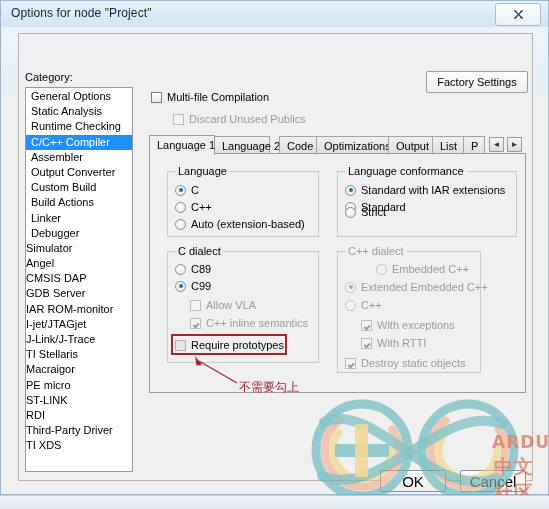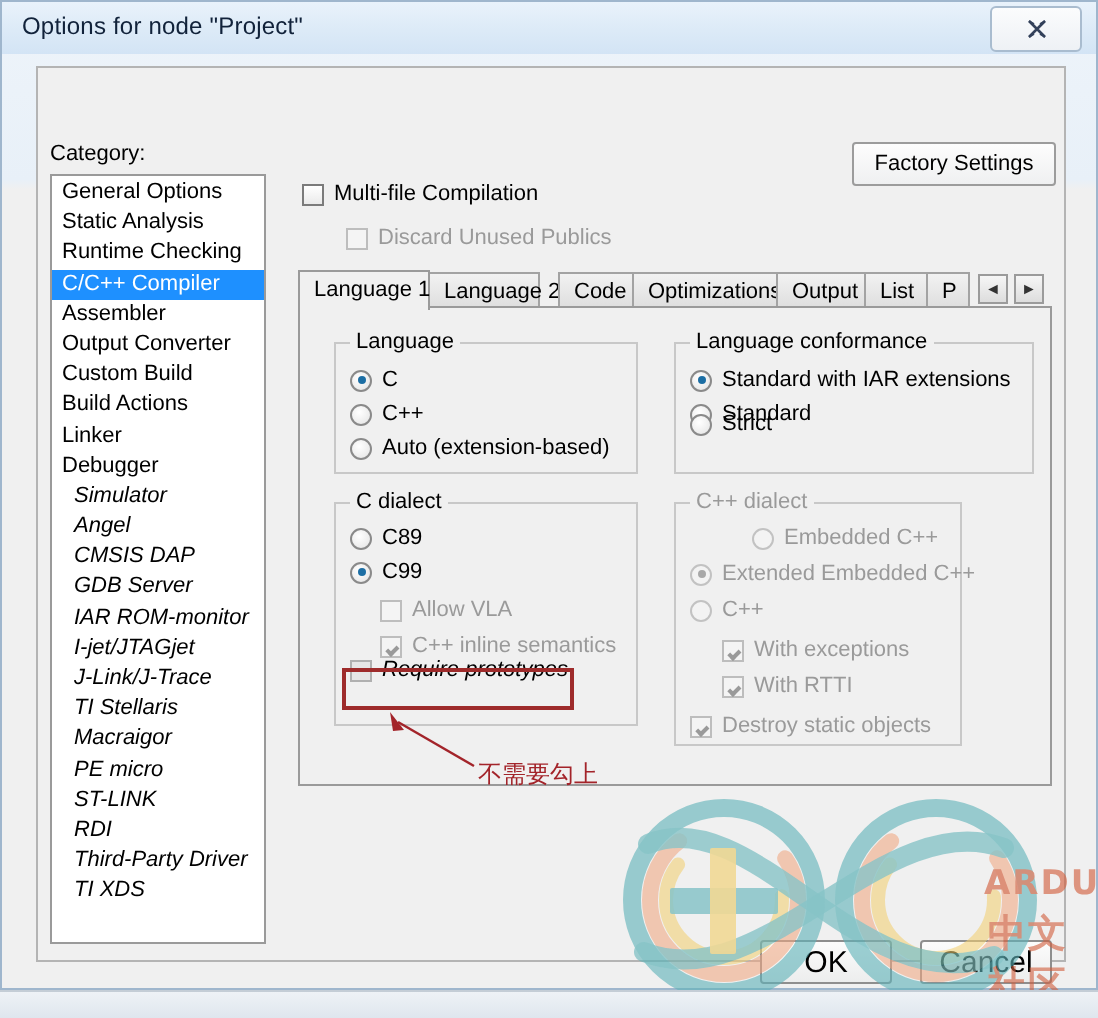--- a/index.html
+++ b/index.html
@@ -43,21 +43,21 @@
   .cat-label{position:absolute;left:24px;top:70px;font-size:11px;}
   .cat-list{
     position:absolute;left:24px;top:86px;width:108px;height:385px;
     background:#ffffff;border:1px solid #9a9a9a;box-sizing:border-box;
     overflow:hidden;padding-top:1px;
   }
   .cat-item{
     height:15.2px;line-height:15.2px;padding-left:5px;font-size:11px;
     white-space:nowrap;color:#000;
   }
-  .cat-item.sub{padding-left:11px;font-style:italic;}
+  .cat-item.sub{padding-left:0;}
   .cat-item.sel{background:#1e90ff;color:#ffffff;}
 
   
   .factory-btn{
     position:absolute;left:425px;top:70px;width:100px;height:20px;
     background:linear-gradient(to bottom,#fdfdfd,#eff0f1);
     border:1px solid #9c9c9c;border-radius:2px;
     font-size:11px;display:flex;align-items:center;justify-content:center;
   }
 
@@ -264,21 +264,21 @@
       <span>C99</span>
     </div>
     <div class="chk-row" style="left:189px;top:298px;">
       <span class="box disabled"></span>
       <span class="dim">Allow VLA</span>
     </div>
     <div class="chk-row" style="left:189px;top:316px;">
       <span class="box disabled checked"></span>
       <span class="dim">C++ inline semantics</span>
     </div>
-    <div class="chk-row" style="left:174px;top:328px;font-style:italic;">
+    <div class="chk-row" style="left:174px;top:338px;">
       <span class="box gray"></span>
       <span>Require prototypes</span>
     </div>
 
     <div class="grp" style="left:336px;top:250px;width:144px;height:122px;">
       <span class="grp-title dim">C++ dialect</span>
     </div>
     <div class="chk-row" style="left:344px;top:262px;padding-left:31px;">
       <span class="radio disabled"></span>
       <span class="dim">Embedded C++</span>

